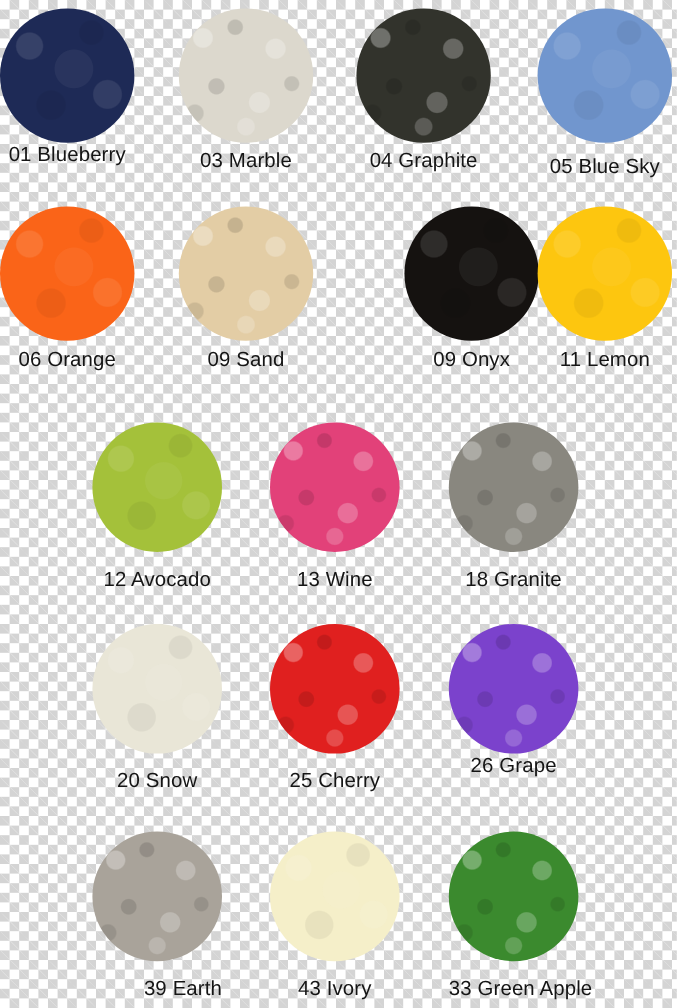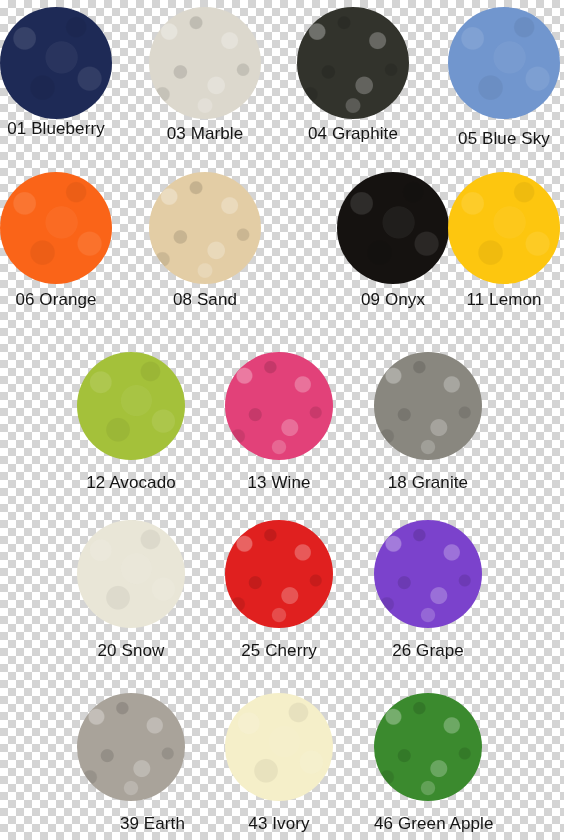--- a/index.html
+++ b/index.html
@@ -102,21 +102,21 @@
         <div class="swatch-label" style="margin-top: 10px;">05 Blue Sky</div>
       </div>
     </div>
     <div class="swatch-row" style="top: 172px; height: 142px;">
       <div class="swatch-cell" style="left: 0px; width: 112px;">
         <div class="swatch-disc" title="06 Orange" style="width: 112px; height: 112px; background: rgb(250, 100, 24);"></div>
         <div class="swatch-label" style="margin-top: 6px;">06 Orange</div>
       </div>
       <div class="swatch-cell" style="left: 149px; width: 112px;">
         <div class="swatch-disc texture-heavy" title="07 Sand" style="width: 112px; height: 112px; background: rgb(227, 205, 165);"></div>
-        <div class="swatch-label" style="margin-top: 6px;">08 Sand</div>
+        <div class="swatch-label" style="margin-top: 6px;">09 Sand</div>
       </div>
       <div class="swatch-cell" style="left: 297px; width: 112px; margin-left: 40px;">
         <div class="swatch-disc" title="09 Onyx" style="width: 112px; height: 112px; background: rgb(21, 18, 16);"></div>
         <div class="swatch-label" style="margin-top: 6px;">09 Onyx</div>
       </div>
       <div class="swatch-cell" style="left: 448px; width: 112px;">
         <div class="swatch-disc" title="11 Lemon" style="width: 112px; height: 112px; background: rgb(253, 198, 15);"></div>
         <div class="swatch-label" style="margin-top: 6px;">11 Lemon</div>
       </div>
     </div>
@@ -138,30 +138,30 @@
       <div class="swatch-cell" style="left: 77px; width: 108px;">
         <div class="swatch-disc" title="24 Snow" style="width: 108px; height: 108px; background: rgb(233, 230, 215);"></div>
         <div class="swatch-label" style="margin-top: 13px;">20 Snow</div>
       </div>
       <div class="swatch-cell" style="left: 225px; width: 108px;">
         <div class="swatch-disc texture-heavy" title="25 Cherry" style="width: 108px; height: 108px; background: rgb(224, 32, 31);"></div>
         <div class="swatch-label" style="margin-top: 13px;">25 Cherry</div>
       </div>
       <div class="swatch-cell" style="left: 374px; width: 108px;">
         <div class="swatch-disc texture-heavy" title="26 Grape" style="width: 108px; height: 108px; background: rgb(123, 66, 204);"></div>
-        <div class="swatch-label" style="margin-top: 13px;">26 Grape</div>
+        <div class="swatch-label" style="">26 Grape</div>
       </div>
     </div>
     <div class="swatch-row" style="top: 693px; height: 145px;">
       <div class="swatch-cell" style="left: 77px; width: 108px; text-align: right;">
         <div class="swatch-disc texture-heavy" title="39 Earth" style="width: 108px; height: 108px; background: rgb(169, 163, 154);"></div>
         <div class="swatch-label" style="margin-top: 13px;">39 Earth</div>
       </div>
       <div class="swatch-cell" style="left: 225px; width: 108px;">
         <div class="swatch-disc" title="43 Ivory" style="width: 108px; height: 108px; background: rgb(245, 239, 201);"></div>
         <div class="swatch-label" style="margin-top: 13px;">43 Ivory</div>
       </div>
       <div class="swatch-cell" style="left: 374px; width: 108px;">
         <div class="swatch-disc texture-heavy" title="46 Green Apple" style="width: 108px; height: 108px; background: rgb(59, 138, 46);"></div>
-        <div class="swatch-label" style="margin-top: 13px;">46 Green Apple</div>
+        <div class="swatch-label" style="margin-top: 13px;">33 Green Apple</div>
       </div>
     </div>
   </div>
 
 </body></html>

